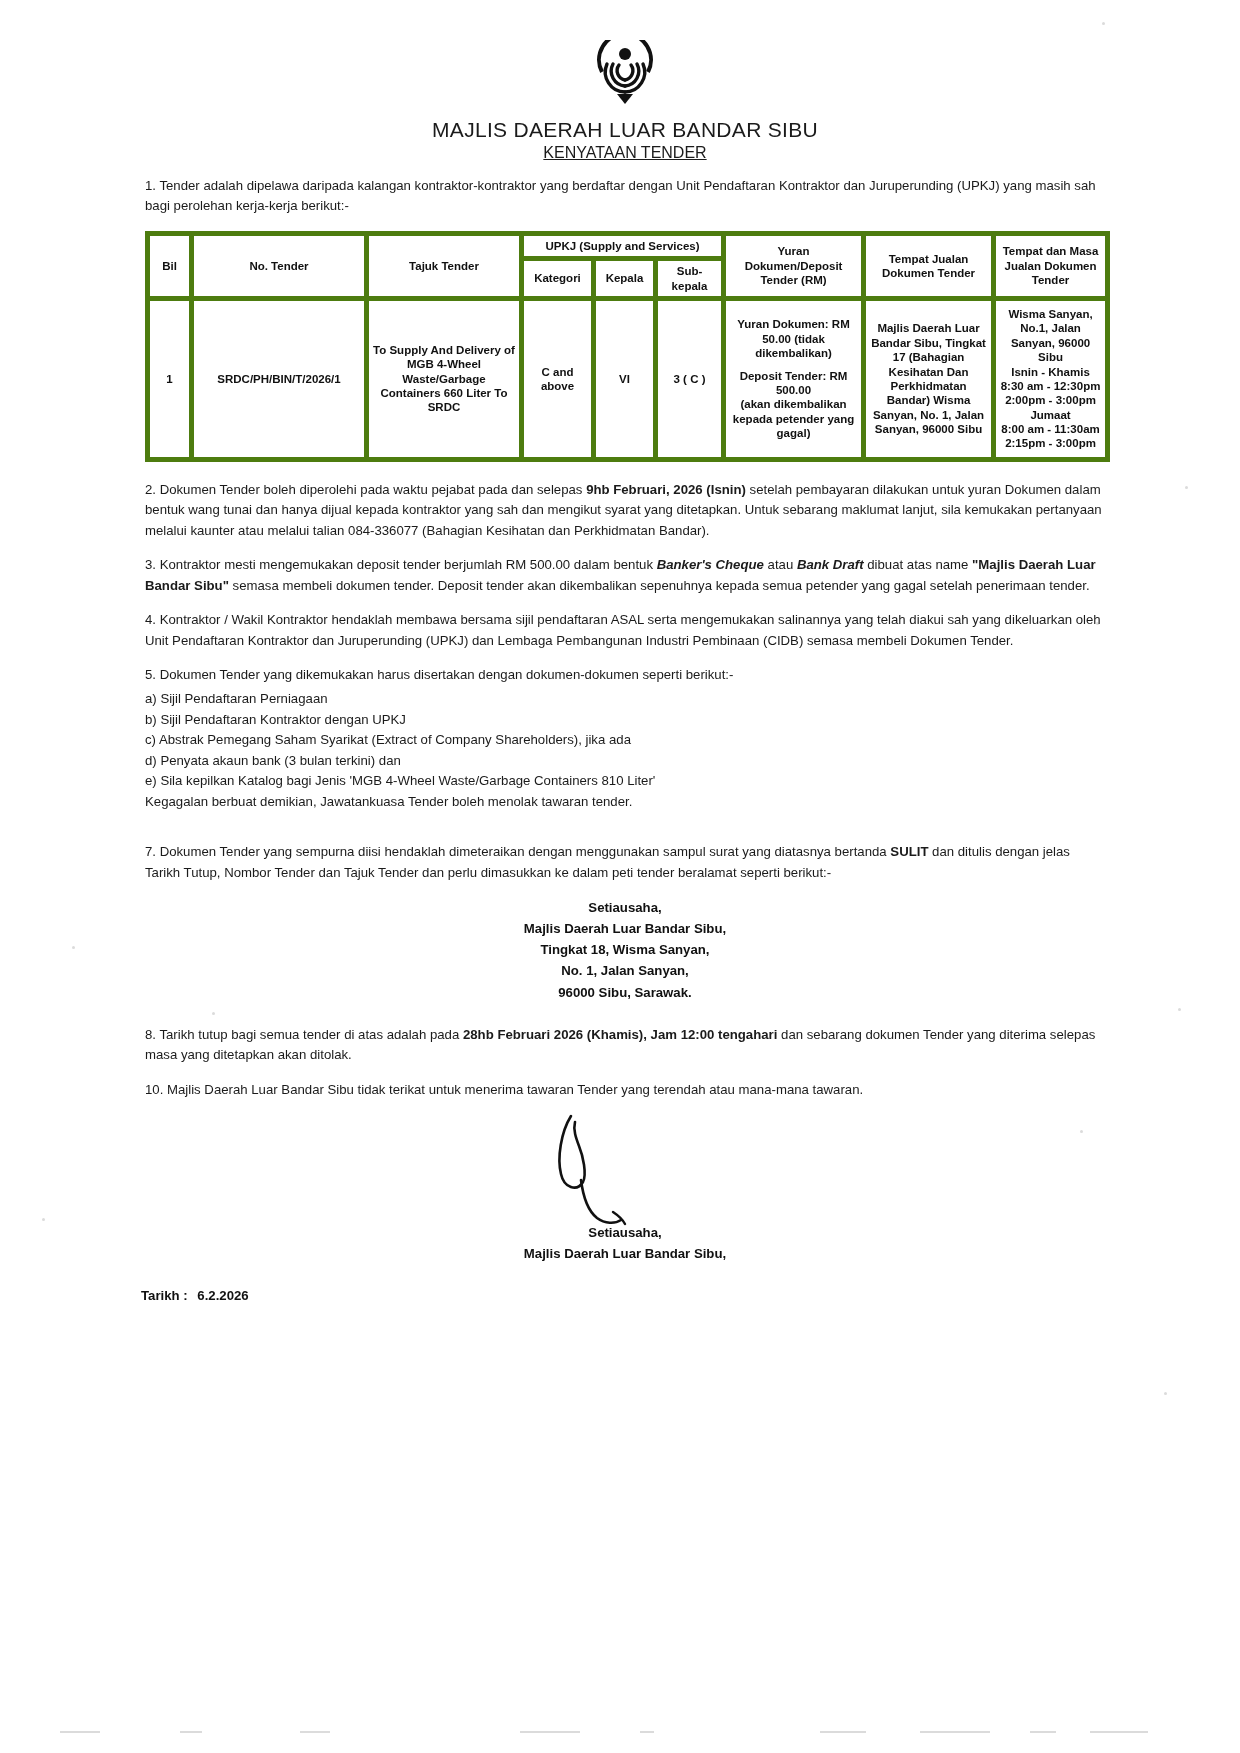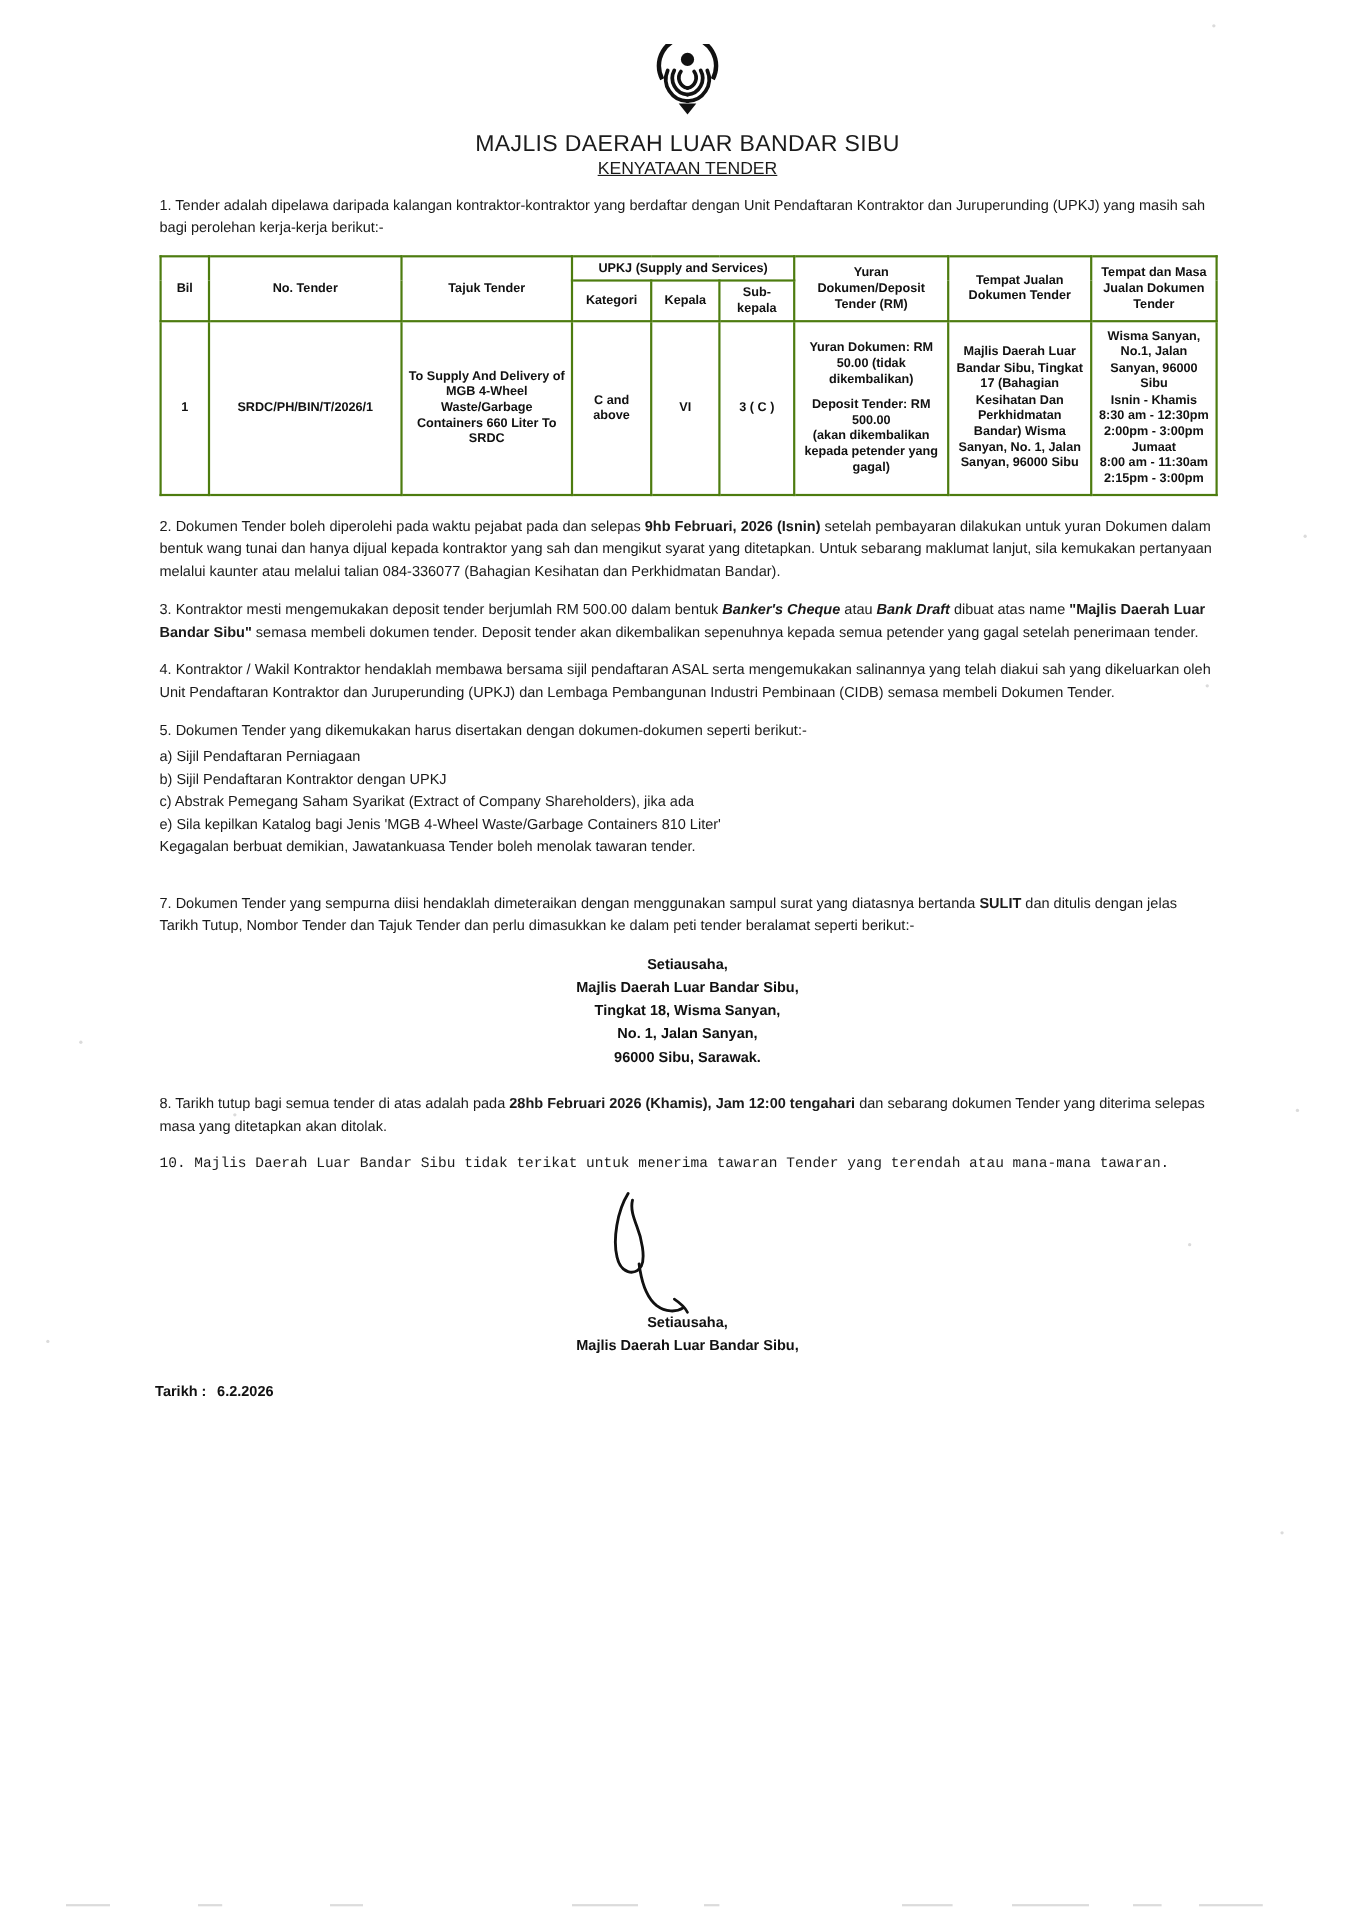--- a/index.html
+++ b/index.html
@@ -72,21 +72,21 @@
   .b { font-weight: bold; }
   .bi { font-weight: bold; font-style: italic; }
   
   table.tender {
     border-collapse: collapse;
     width: 100%;
     margin: 6px 0 18px 0;
     table-layout: fixed;
   }
   table.tender th, table.tender td {
-    border: 2px solid #4d7c0f;
+    border: 5px solid #4d7c0f;
     font-size: 11.5px;
     text-align: center;
     vertical-align: middle;
     padding: 3px 3px;
     line-height: 1.25;
   }
   table.tender th {
     font-weight: bold;
   }
   table.tender td.body-cell {
@@ -281,20 +281,21 @@
       <span>3. Kontraktor mesti mengemukakan deposit tender berjumlah RM 500.00 dalam bentuk </span><span class="bi">Banker's Cheque</span><span> atau </span><span class="bi">Bank Draft</span><span> dibuat atas name </span><span class="b">"Majlis Daerah Luar Bandar Sibu"</span><span> semasa membeli dokumen tender. Deposit tender akan dikembalikan sepenuhnya kepada semua petender yang gagal setelah penerimaan tender.</span>
     </p>
 
     <p class="para">4. Kontraktor / Wakil Kontraktor hendaklah membawa bersama sijil pendaftaran ASAL serta mengemukakan salinannya yang telah diakui sah yang dikeluarkan oleh Unit Pendaftaran Kontraktor dan Juruperunding (UPKJ) dan Lembaga Pembangunan Industri Pembinaan (CIDB) semasa membeli Dokumen Tender.</p>
 
     <p class="para tight">5. Dokumen Tender yang dikemukakan harus disertakan dengan dokumen-dokumen seperti berikut:-</p>
     <div>
       <div class="list-line">a) Sijil Pendaftaran Perniagaan</div>
       <div class="list-line">b) Sijil Pendaftaran Kontraktor dengan UPKJ</div>
       <div class="list-line">c) Abstrak Pemegang Saham Syarikat (Extract of Company Shareholders), jika ada</div>
+      <div class="list-line">d) Penyata akaun bank (3 bulan terkini) dan</div>
       <div class="list-line">e) Sila kepilkan Katalog bagi Jenis 'MGB 4-Wheel Waste/Garbage Containers 810 Liter'</div>
       <div class="list-line" style="margin-bottom:30px;">Kegagalan berbuat demikian, Jawatankuasa Tender boleh menolak tawaran tender.</div>
     </div>
 
 
     <p class="para">
       <span>7. Dokumen Tender yang sempurna diisi hendaklah dimeteraikan dengan menggunakan sampul surat yang diatasnya bertanda </span><span class="b">SULIT</span><span> dan ditulis dengan jelas Tarikh Tutup, Nombor Tender dan Tajuk Tender dan perlu dimasukkan ke dalam peti tender beralamat seperti berikut:-</span>
     </p>
 
     <div class="addr">
@@ -303,21 +304,21 @@
       <div>Tingkat 18, Wisma Sanyan,</div>
       <div>No. 1, Jalan Sanyan,</div>
       <div>96000 Sibu, Sarawak.</div>
     </div>
 
     <p class="para">
       <span>8. Tarikh tutup bagi semua tender di atas adalah pada </span><span class="b">28hb Februari 2026 (Khamis), Jam 12:00 tengahari</span><span> dan sebarang dokumen Tender yang diterima selepas masa yang ditetapkan akan ditolak.</span>
     </p>
 
 
-    <p class="para" style="margin-bottom:12px;font-family:Liberation Mono, monospace;">10. Majlis Daerah Luar Bandar Sibu tidak terikat untuk menerima tawaran Tender yang terendah atau mana-mana tawaran.</p>
+    <p class="para" style="margin-bottom:12px;">10. Majlis Daerah Luar Bandar Sibu tidak terikat untuk menerima tawaran Tender yang terendah atau mana-mana tawaran.</p>
 
     <div class="sig-area">
       <span class="sig-mark">
         <svg width="130" height="120" viewBox="0 0 130 120" aria-hidden="true">
           <path d="M36 4 C26 20 22 46 26 62 C29 76 42 80 48 70 C52 62 48 44 44 34 C41 26 38 18 40 10" fill="none" stroke="#111" stroke-width="2.6" stroke-linecap="round"></path>
           <path d="M46 68 C48 84 52 98 62 106 C70 112 80 112 86 108" fill="none" stroke="#111" stroke-width="2.6" stroke-linecap="round"></path>
           <path d="M78 100 C84 104 88 108 90 112" fill="none" stroke="#111" stroke-width="2.4" stroke-linecap="round"></path>
         </svg>
       </span>
       <div class="sig-caption">

